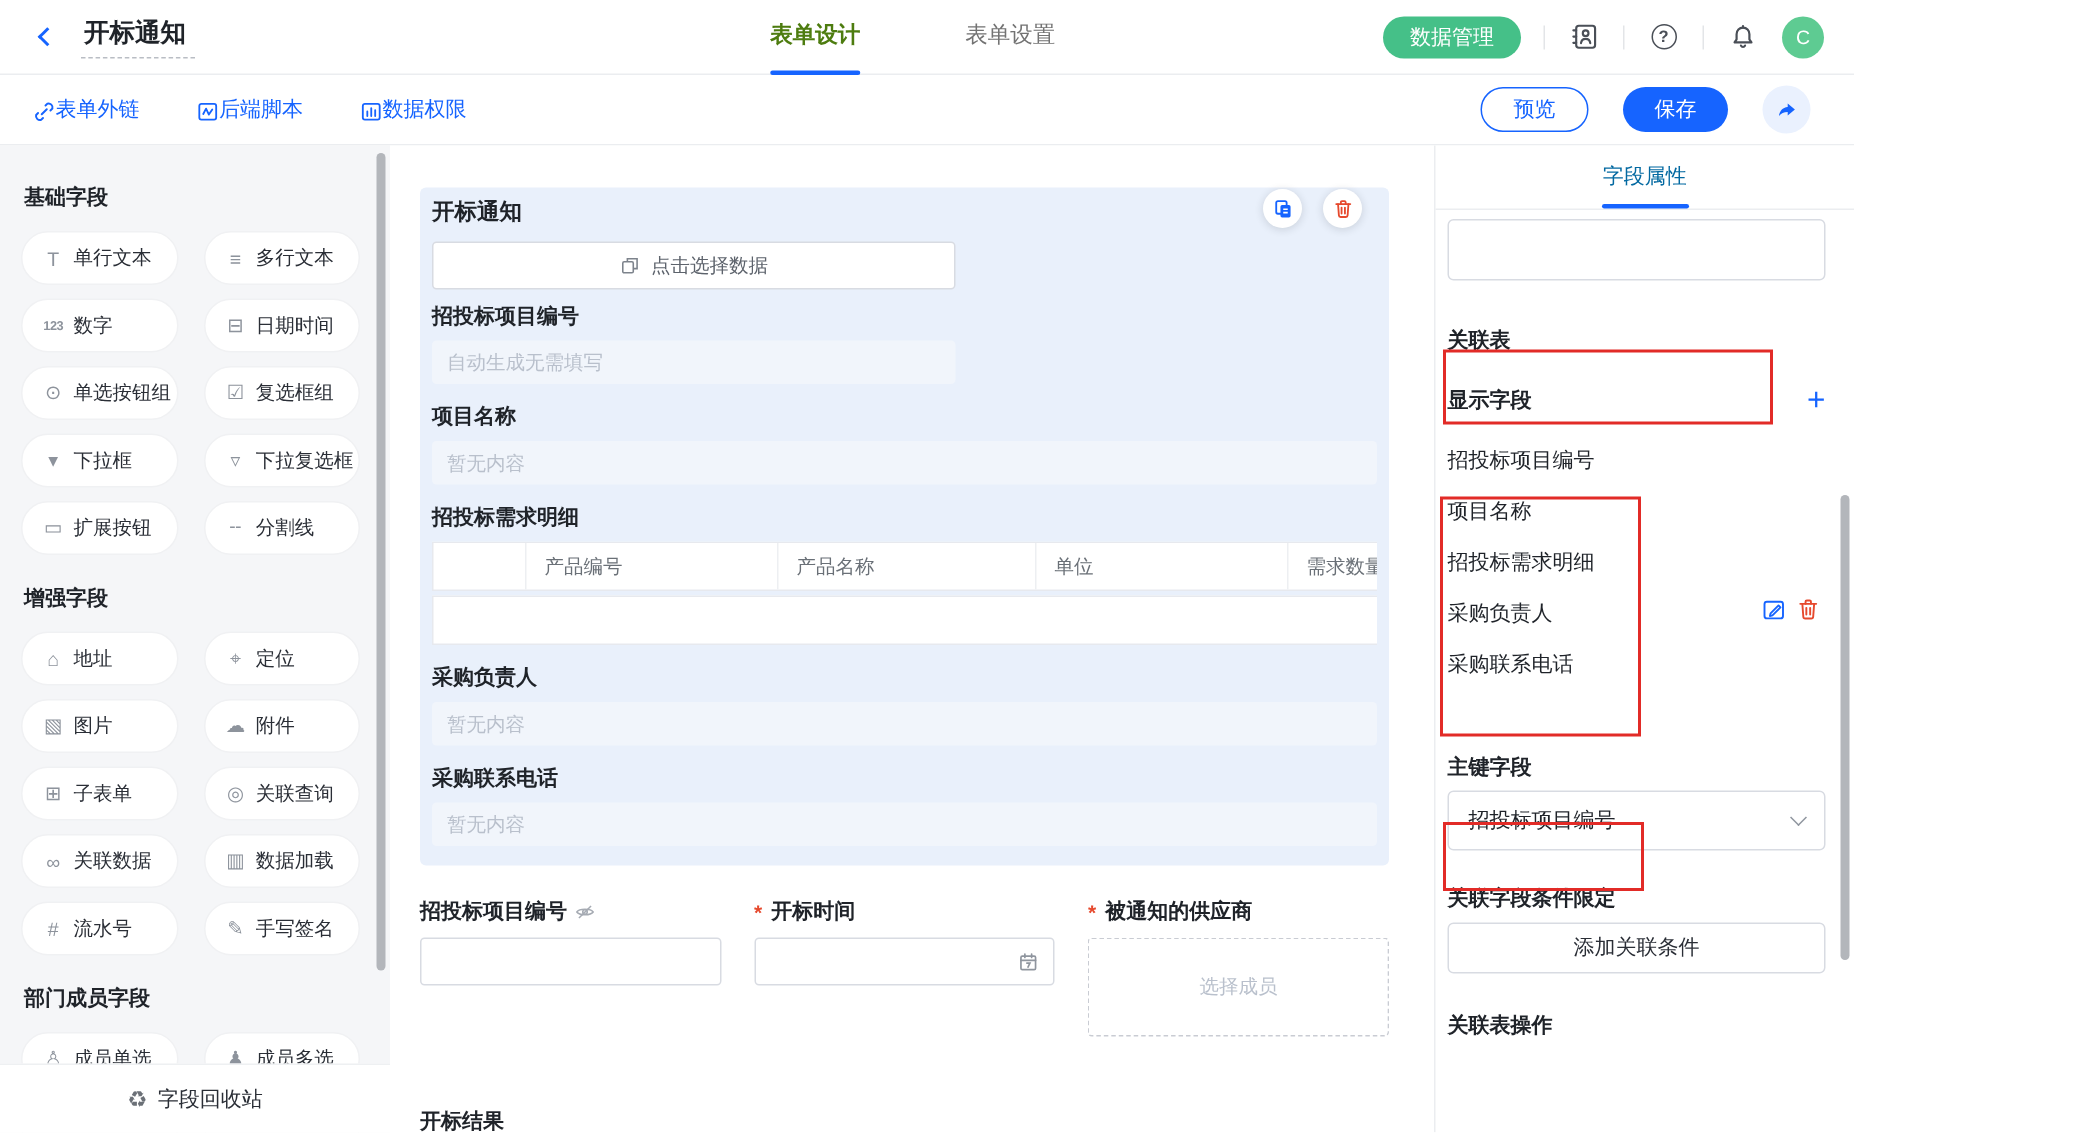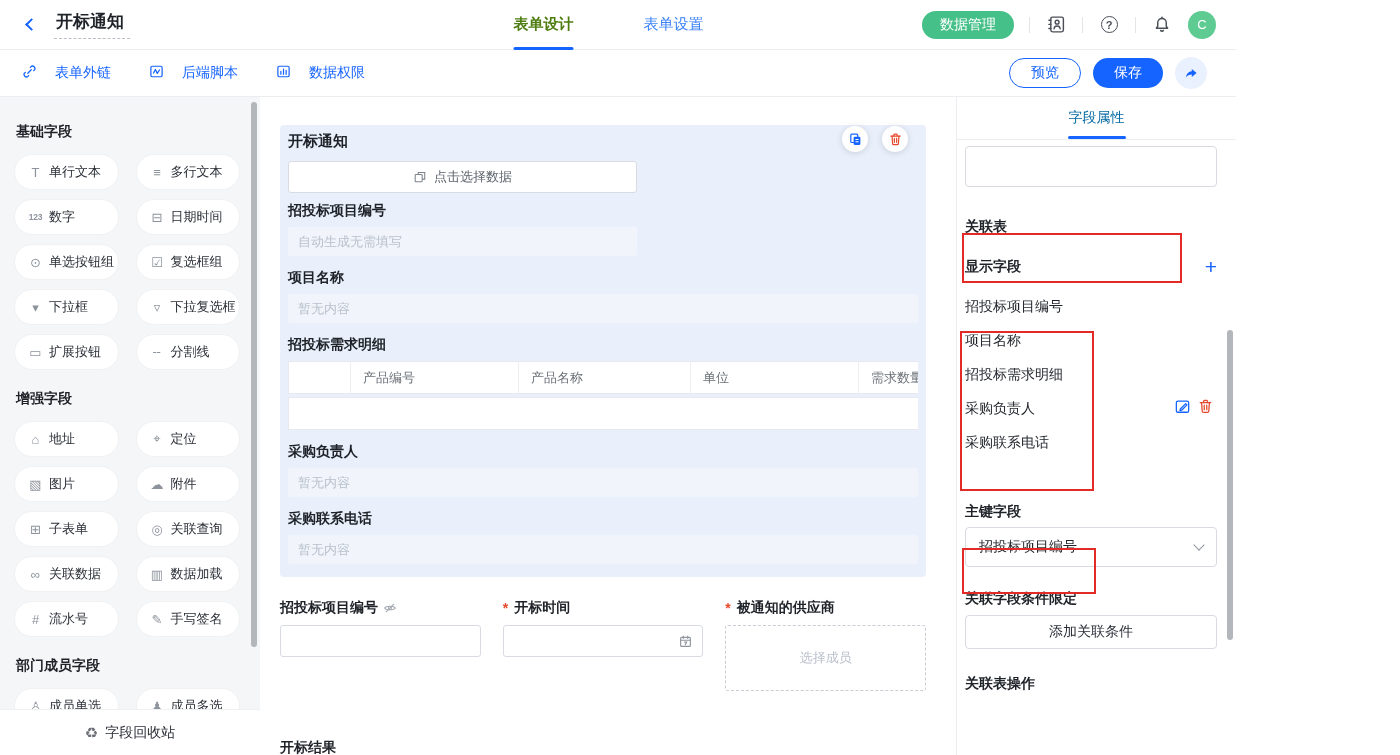--- a/index.html
+++ b/index.html
@@ -6,34 +6,34 @@
   html,body{width:1400px;height:755px;overflow:hidden}
   body{font-family:"Liberation Sans","DejaVu Sans",sans-serif;color:#1f2329;background:#fff;font-size:14px}
   .app{position:relative;width:1236px;height:755px;overflow:hidden;background:#fff}
 
   
   .topbar{height:50px;display:flex;align-items:center;padding:0 20px;border-bottom:1px solid #ebedf0;position:relative;background:#fff}
   .backbtn{width:22px;height:22px;display:flex;align-items:center;justify-content:center;cursor:pointer}
   .backbtn i{display:block;width:9px;height:9px;border-left:2px solid #1664ff;border-bottom:2px solid #1664ff;transform:rotate(45deg)}
   .apptitle{font-size:17px;font-weight:700;margin-left:12px;padding:0 6px 5px 2px;border-bottom:1px dashed #b9bdc4}
   .top-tabs{position:absolute;left:50%;top:0;transform:translateX(-55%);height:50px;display:flex;gap:70px}
-  .top-tab{position:relative;line-height:48px;font-size:15px;color:#3b82f6;cursor:pointer}
+  .top-tab{position:relative;line-height:48px;font-size:15px;color:#737373;cursor:pointer}
   .top-tab.active{color:#4d7c0f;font-weight:600}
   .top-tab .uline{position:absolute;left:0;right:0;bottom:0;height:3px;border-radius:2px;background:#1664ff}
   .top-right{margin-left:auto;display:flex;align-items:center;gap:15px}
   .pill-green{background:#45c088;color:#fff;font-size:14px;height:28px;padding:0 18px;border-radius:14px;border:none;display:flex;align-items:center;cursor:pointer}
   .vdiv{width:1px;height:16px;background:#e3e5e8}
   .tico{width:22px;height:22px;display:flex;align-items:center;justify-content:center;cursor:pointer}
   .helpc{width:17px;height:17px;border:1.4px solid #4a4f57;border-radius:50%;display:flex;align-items:center;justify-content:center;font-size:11px;font-weight:700;color:#4a4f57}
   .avatar{width:28px;height:28px;border-radius:50%;background:#5ecb92;color:#fff;display:flex;align-items:center;justify-content:center;font-size:13px;cursor:pointer}
 
   
   .subbar{height:47px;display:flex;align-items:center;padding:0 29px 0 22px;border-bottom:1px solid #ebedf0;background:#fff}
-  .sublink{display:flex;align-items:flex-start;gap:18px;color:#1664ff;font-size:14px;margin-right:38px;cursor:pointer}
-  .sub-right{margin-left:auto;display:flex;align-items:center;gap:12px}
+  .sublink{display:flex;align-items:flex-end;gap:0;color:#1664ff;font-size:14px;margin-right:38px;cursor:pointer}
+  .sub-right{margin-left:auto;display:flex;align-items:center;gap:23px}
   .btn-outline{height:30px;padding:0 21px;border:1px solid #1664ff;color:#1664ff;background:#fff;border-radius:15px;font-size:14px;cursor:pointer}
   .btn-primary{height:30px;padding:0 21px;border:none;color:#fff;background:#1664ff;border-radius:15px;font-size:14px;cursor:pointer}
   .btn-share{width:32px;height:32px;border-radius:50%;background:#eaf1fe;border:none;display:flex;align-items:center;justify-content:center;cursor:pointer}
 
   .bodyrow{display:flex;height:658px}
 
   
   .sidebar{width:260px;background:#f5f6f8;position:relative;padding:16px 20px 0 14px;overflow:hidden;flex:none}
   .sec-title{font-size:14px;font-weight:700;margin:10px 0 13px 2px}
   .pill-grid{display:grid;grid-template-columns:1fr 1fr;gap:9px 17px}

